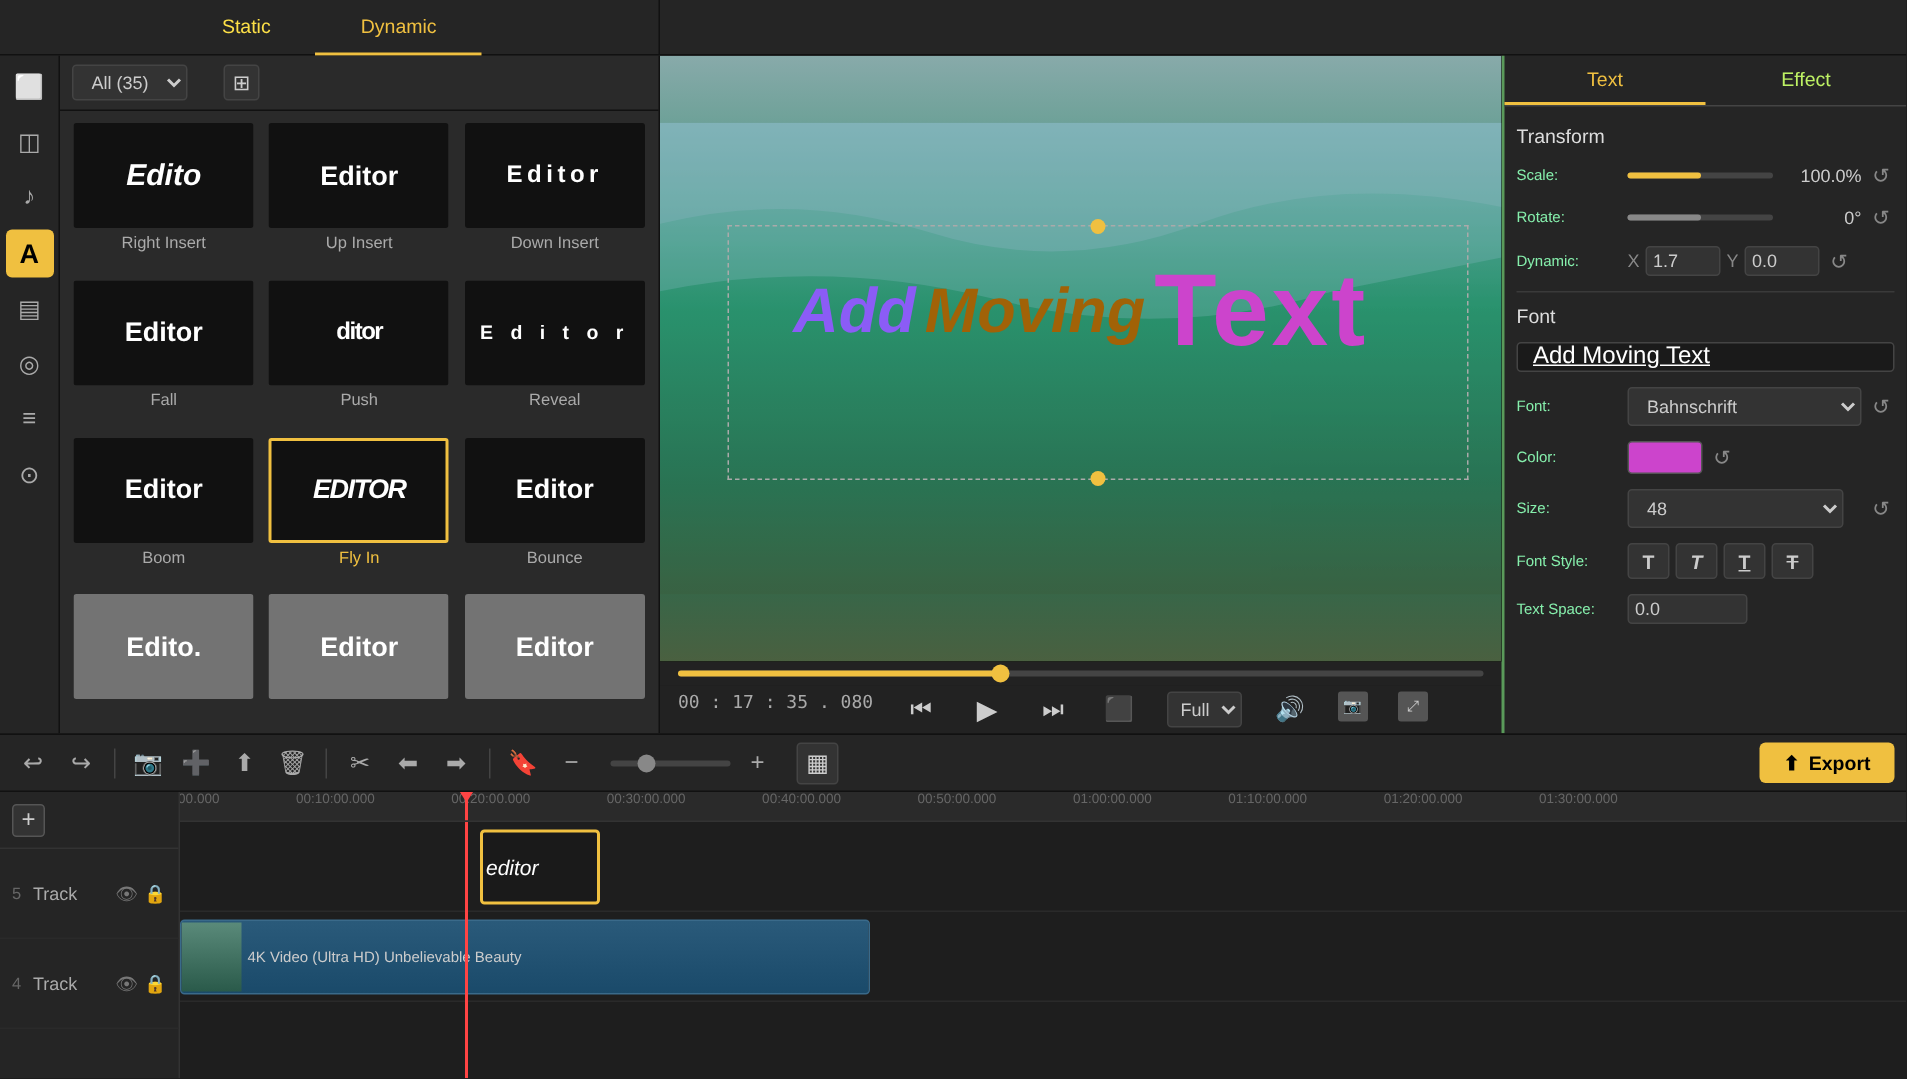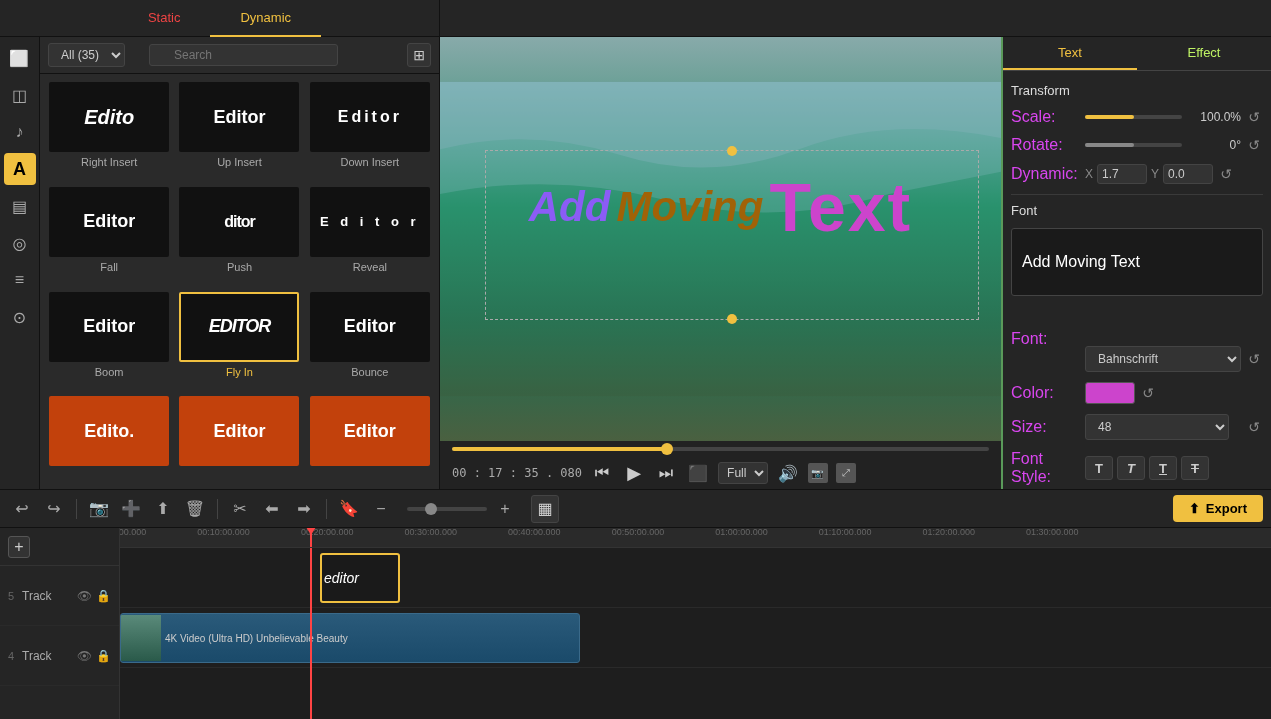--- a/index.html
+++ b/index.html
@@ -37,21 +37,21 @@
       cursor: pointer;
       font-size: 13px;
       color: #aaa;
       border-bottom: 2px solid transparent;
     }
     .tab-btn.active {
       color: #f0c040;
       border-bottom: 2px solid #f0c040;
     }
     .tab-btn.static-tab {
-      color: #ef4444;
+      color: #fde047;
     }
 
     
     .main-area {
       display: flex;
       flex: 1;
       overflow: hidden;
     }
 
     
@@ -152,21 +152,21 @@
     }
     .template-item {
       display: flex;
       flex-direction: column;
       align-items: center;
       cursor: pointer;
     }
     .template-thumb {
       width: 120px;
       height: 70px;
-      background: #c2410c;
+      background: #737373;
       border: 2px solid transparent;
       border-radius: 2px;
       display: flex;
       align-items: center;
       justify-content: center;
       font-size: 18px;
       font-weight: bold;
       color: #fff;
       position: relative;
       overflow: hidden;
@@ -331,22 +331,22 @@
       margin-top: 4px;
     }
     .prop-row {
       display: flex;
       align-items: center;
       margin-bottom: 10px;
       gap: 4px;
     }
     .prop-label {
       width: 70px;
-      color: #d946ef;
-      font-size: 16px;
+      color: #86efac;
+      font-size: 10px;
     }
     .prop-slider {
       flex: 1;
       height: 4px;
       background: #444;
       border-radius: 2px;
       position: relative;
     }
     .prop-slider-fill {
       height: 100%;
@@ -389,24 +389,25 @@
     .divider {
       height: 1px;
       background: #3a3a3a;
       margin: 8px 0;
     }
     .font-input {
       width: 100%;
       background: #1a1a1a;
       border: 1px solid #444;
       color: #fff;
-      padding: 24px 10px;
+      padding: 0 10px;
       border-radius: 3px;
       font-size: 16px;
       margin-bottom: 10px;
+      text-decoration: underline;
     }
     .font-dropdown-row {
       display: flex;
       align-items: center;
       gap: 4px;
     }
     .font-dropdown {
       flex: 1;
       background: #333;
       border: 1px solid #444;
@@ -701,24 +702,20 @@
     <div class="sidebar-icon">◎</div>
     <div class="sidebar-icon">≡</div>
     <div class="sidebar-icon">⊙</div>
   </div>
 
   <div class="left-panel">
     <div class="filter-bar">
       <select class="filter-dropdown">
         <option>All (35)</option>
       </select>
-      <div class="search-wrapper">
-        <span style="position:absolute;left:6px;top:50%;transform:translateY(-50%);color:#777;font-size:11px;">🔍</span>
-        <input class="search-box" type="text" placeholder="Search" style="">
-      </div>
       <div class="grid-btn">⊞</div>
     </div>
 
     <div class="templates-grid">
 
       <div class="template-item">
         <div class="template-thumb tmpl-right-insert">
           <span style="font-style:italic;font-size:20px;">Edito</span>
         </div>
         <div class="template-label">Right Insert</div>
@@ -824,21 +821,21 @@
         <span style="font-size:68px;color:#cc44cc;font-weight:bold;letter-spacing:2px;">Text</span>
       </div>
     </div>
 
     <div class="playback-controls">
       <div class="progress-bar" style="flex:1;">
         <div class="progress-fill"></div>
         <div class="progress-knob"></div>
       </div>
     </div>
-    <div style="background:#222;padding:4px 12px;display:flex;align-items:center;gap:8px;">
+    <div style="background:#222;padding:4px 12px;display:flex;gap:20px;">
       <span class="time-display">00 : 17 : 35 . 080</span>
       <button class="ctrl-btn">⏮</button>
       <button class="ctrl-btn play">▶</button>
       <button class="ctrl-btn">⏭</button>
       <button class="ctrl-btn">⬛</button>
       <select class="quality-select">
         <option>Full</option>
       </select>
       <button class="ctrl-btn">🔊</button>
       <div class="ctrl-icon">📷</div>
@@ -888,21 +885,21 @@
 
       <div class="divider"></div>
 
       
       <div class="section-title">Font</div>
       <input class="font-input" type="text" value="Add Moving Text" style="">
 
       
       <div class="prop-row">
         <span class="prop-label">Font:</span>
-        <div class="font-dropdown-row" style="flex:1;margin-top:40px;">
+        <div class="font-dropdown-row" style="flex:1;">
           <select class="font-dropdown">
             <option>Bahnschrift</option>
           </select>
           <button class="reset-btn">↺</button>
         </div>
       </div>
 
       
       <div class="prop-row">
         <span class="prop-label">Color:</span>

